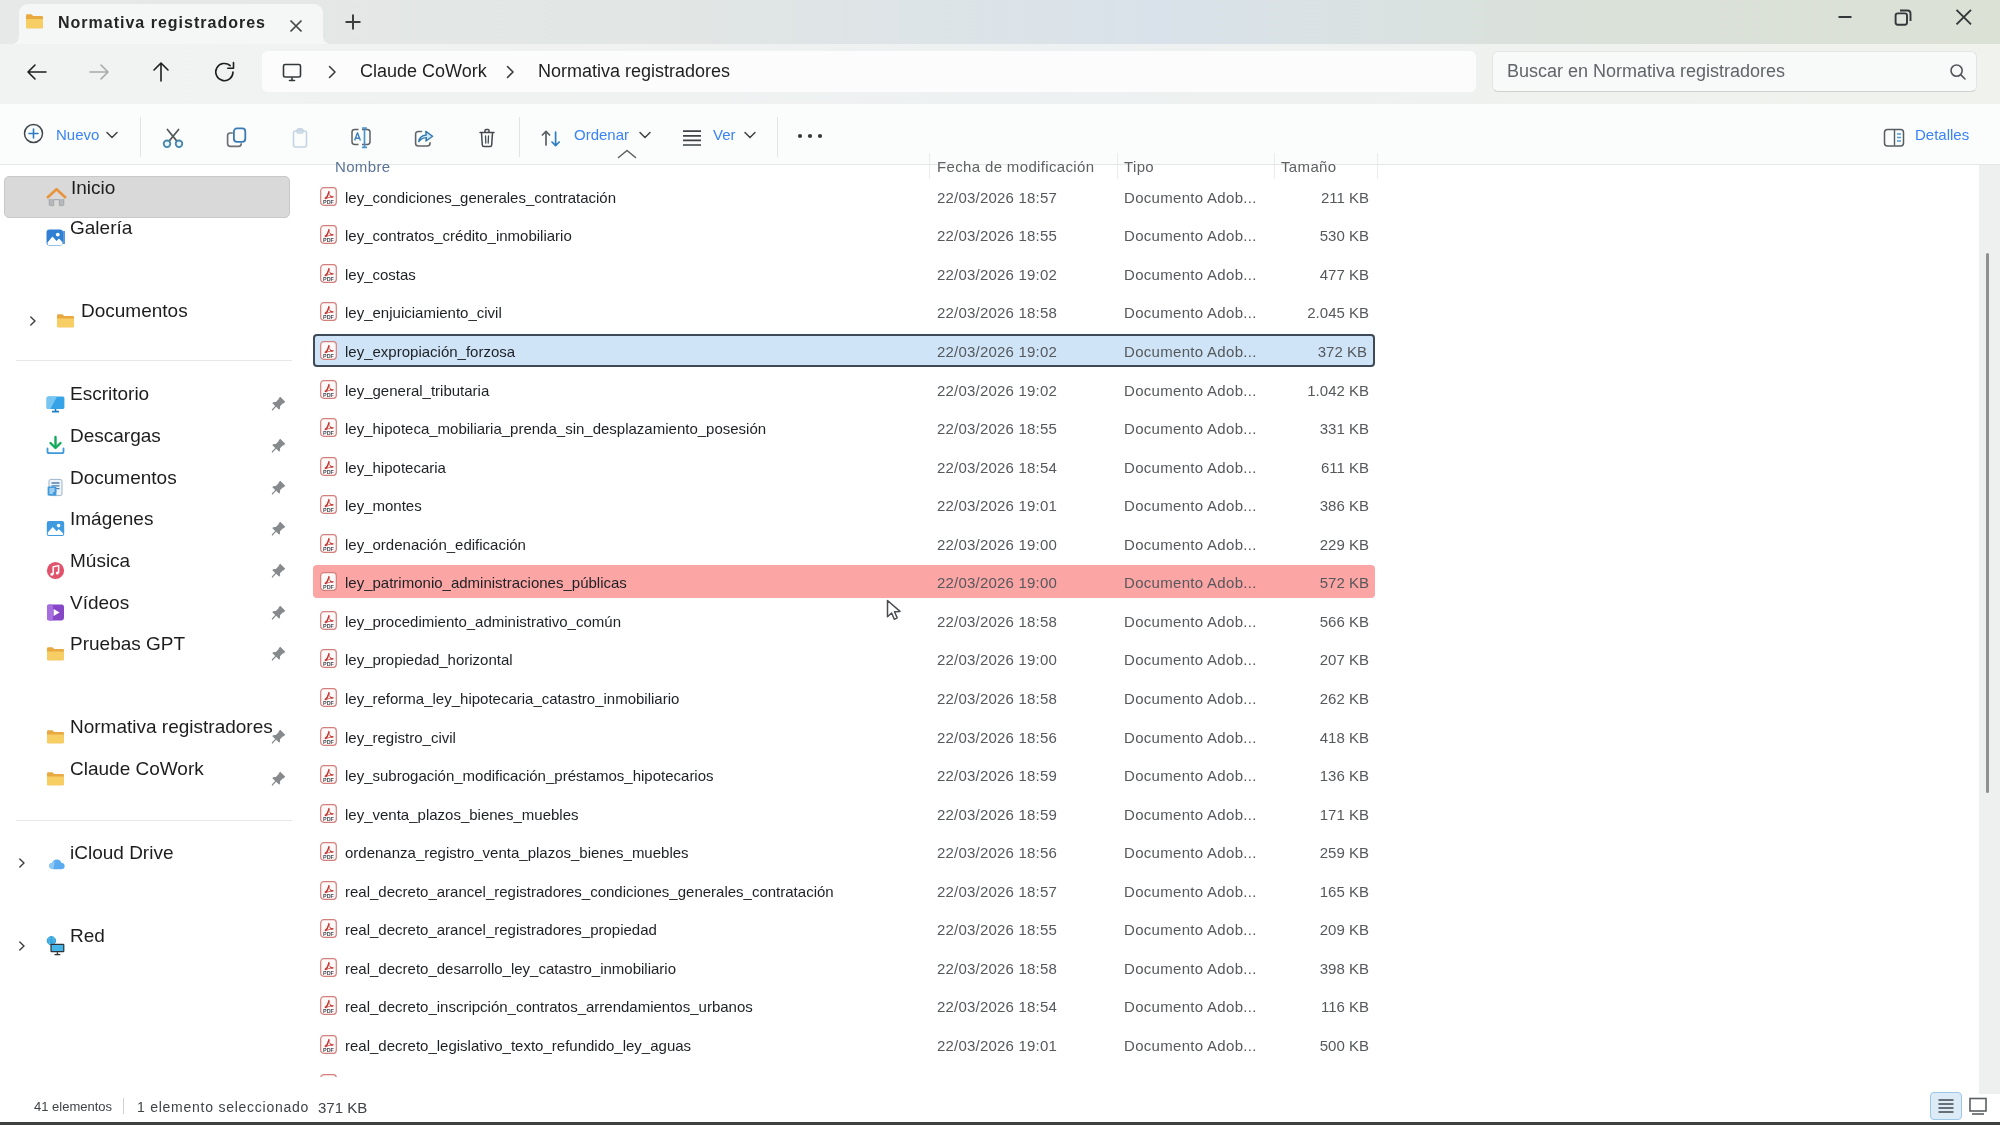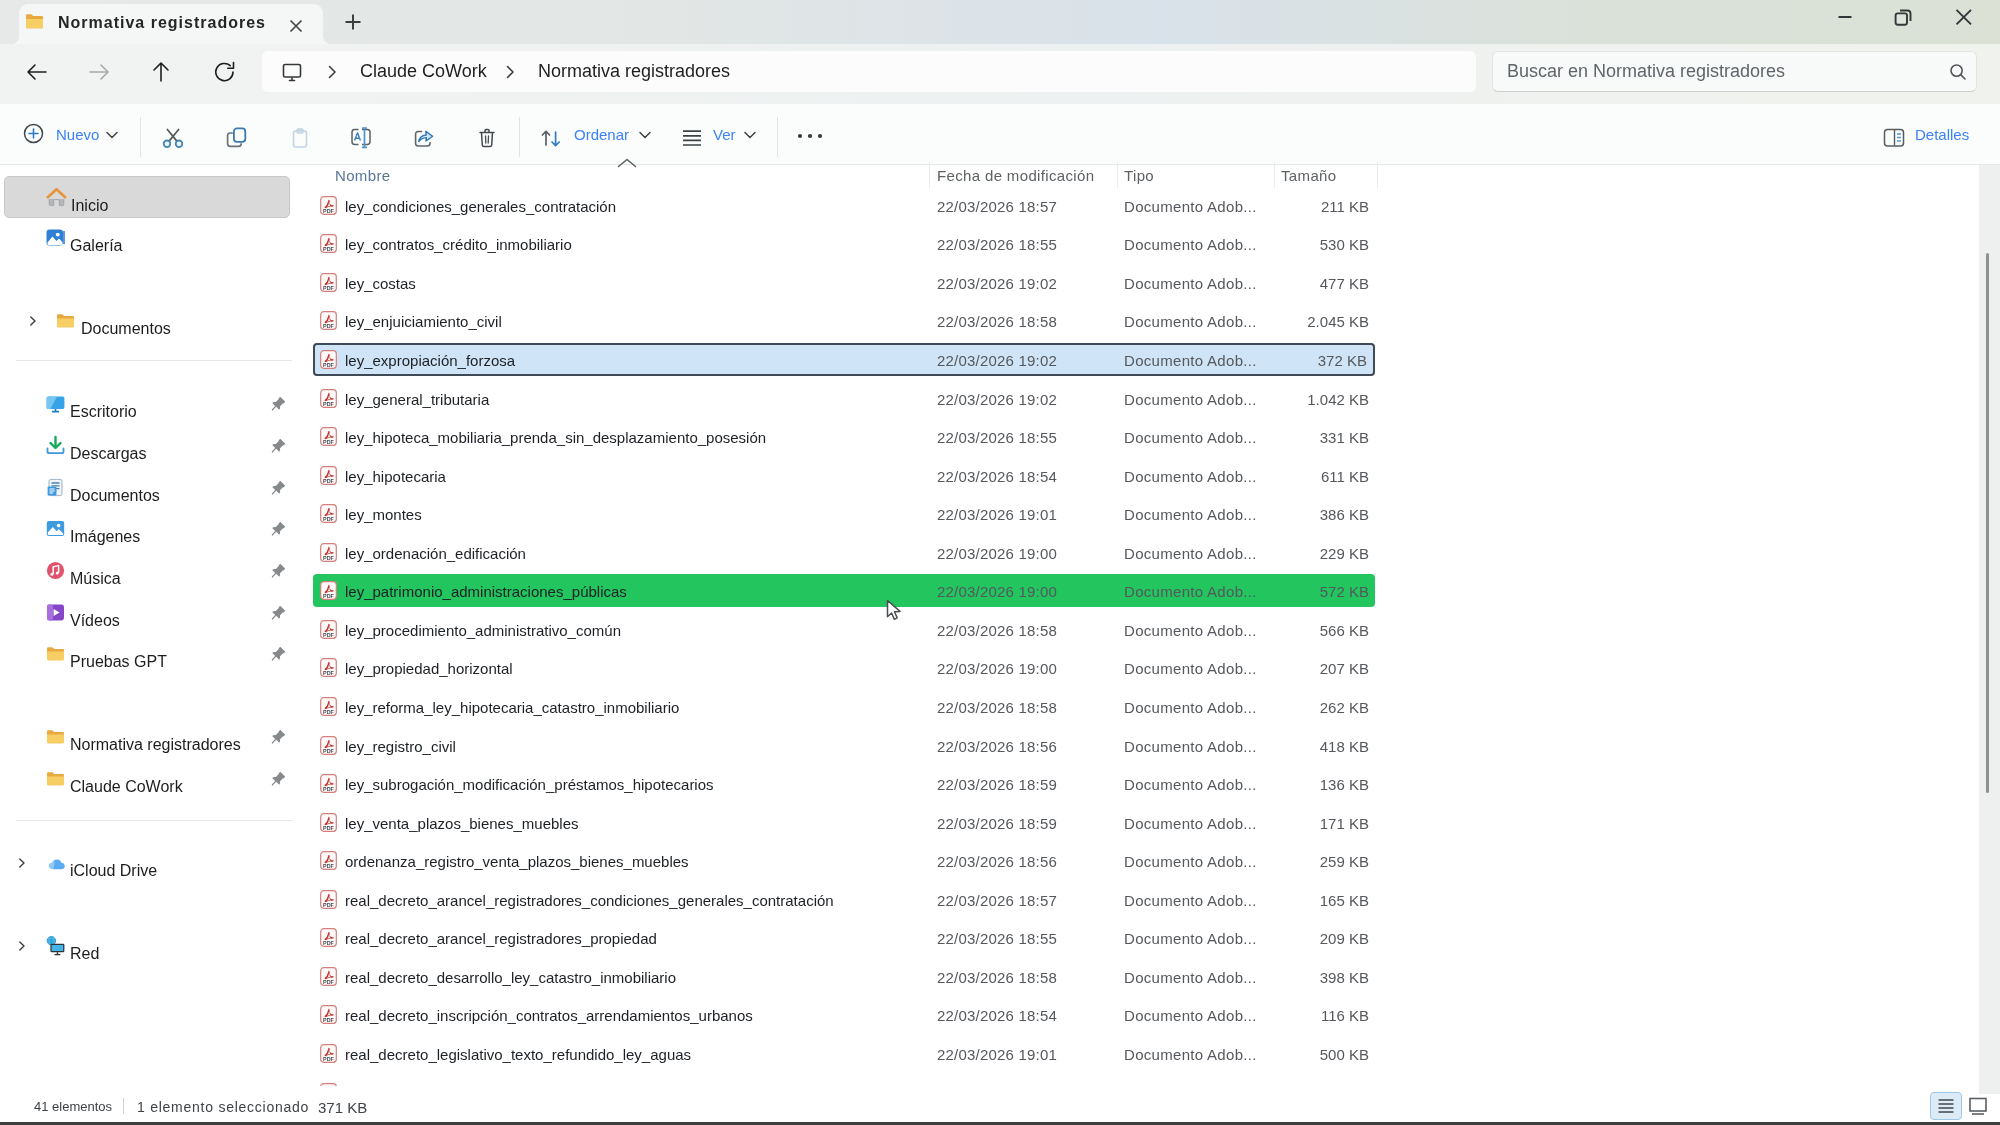--- a/index.html
+++ b/index.html
@@ -24,33 +24,33 @@
 .crumbtxt { top:10px; font-size:18px; color:#1f1f1f; }
 
 
 #toolbar { left:0; top:104px; width:2000px; height:61px; background:#fbfdfc; border-bottom:1px solid #e5e7e6; }
 .tbsep { top:13px; width:1px; height:40px; background:#e3e3e3; }
 .tbtxt { top:22px; font-size:15px; color:#3b82f6; }
 
 
 .sideitem { left:4px; width:286px; height:42px; border-radius:5px; }
 .sideitem.sel { background:#d9d9d9; border:1px solid #c8c8c8; }
-.sidetxt { font-size:16px; color:#1d1d1d; position:absolute; left:66px; top:20px; white-space:nowrap; }
+.sidetxt { font-size:19px; color:#1d1d1d; position:absolute; left:66px; top:0; white-space:nowrap; }
 .sideicon { position:absolute; left:41px; top:10px; width:21px; height:21px; }
 .pin { position:absolute; left:266px; top:12px; width:17px; height:17px; }
 .chev { position:absolute; width:12px; height:12px; }
 .sidesep { left:16px; width:276px; height:1px; background:#e7e7e7; }
 
 
 #listhead { font-size:15px; color:#5d6164; letter-spacing:0.35px; }
 .colname { color:#5b7496; }
 .hdrdiv { top:170px; width:1px; height:26px; background:#ebebeb; }
 .row { left:313px; width:1062px; height:33px; border-radius:4px; }
 .row.sel { background:#cfe4f6; border:2px solid #3e4a57;text-align:right; }
-.row.hov { background:#22c55e;text-decoration:underline; }
+.row.hov { background:#fca5a5;text-decoration:underline; }
 .fname { position:absolute; left:32px; top:9px; font-size:15px; color:#1d2125; white-space:nowrap; }
 .row.sel .fname { top:7px; left:30px; }
 .fdate { position:absolute; left:624px; top:9px; font-size:15px; color:#55585c; letter-spacing:0.2px; }
 .row.sel .fdate { top:7px; left:622px; }
 .ftype { position:absolute; left:811px; top:9px; font-size:15px; color:#55585c; letter-spacing:0.3px; }
 .row.sel .ftype { top:7px; left:809px; }
 .fsize { position:absolute; right:6px; top:9px; font-size:15px; color:#55585c; }
 .row.sel .fsize { top:7px; right:6px; }
 .pdficon { position:absolute; left:7px; top:7px; width:17px; height:19px; }
 .row.sel .pdficon { left:5px; top:5px; }
@@ -334,21 +334,21 @@
     <svg class="sideicon" viewBox="0 0 21 21">
       <circle cx="6.4" cy="5.8" r="4.2" fill="#58c2f1" stroke="#2d9ad4" stroke-width="1"></circle>
       <path d="M2.6 5 L10.2 5 M2.6 7 L10.2 7 M6.4 1.8 Q4.4 5.8 6.4 9.8 M6.4 1.8 Q8.4 5.8 6.4 9.8" stroke="#2d9ad4" stroke-width="0.8" fill="none"></path>
       <rect x="5.4" y="8.8" width="14" height="8.4" rx="1.2" fill="#2f3337"></rect>
       <rect x="6.6" y="10" width="11.6" height="6" fill="#43b5e8"></rect>
       <path d="M9.5 19.6 L15.3 19.6 M12.4 17.2 L12.4 19.6" stroke="#2f3337" stroke-width="1.4"></path>
     </svg>
     <span class="sidetxt">Red</span>
   </div>
 </div>
-<div id="filelist" class="abs" style="left:0;top:157px;width:1979px;height:929px;overflow:hidden">
+<div id="filelist" class="abs" style="left:0;top:148px;width:1979px;height:929px;overflow:hidden">
 <div id="listhead">
 <svg class="abs" style="left:617px;top:1px" width="20" height="11" viewBox="0 0 20 11">
         <path d="M1.5 8.5 L10 1.5 L18.5 8.5" stroke="#5a5e61" stroke-width="1.5" fill="none" stroke-linecap="round" stroke-linejoin="round"></path>
       </svg>
 <span class="abs colname" style="left:335px;top:10px">Nombre</span>
 <span class="abs" style="left:937px;top:10px">Fecha de modificación</span>
 <span class="abs" style="left:1124px;top:10px">Tipo</span>
 <span class="abs" style="left:1281px;top:10px">Tamaño</span>
 <div class="abs hdrdiv" style="left:929px;top:5px"></div>
 <div class="abs hdrdiv" style="left:1117px;top:5px"></div>

